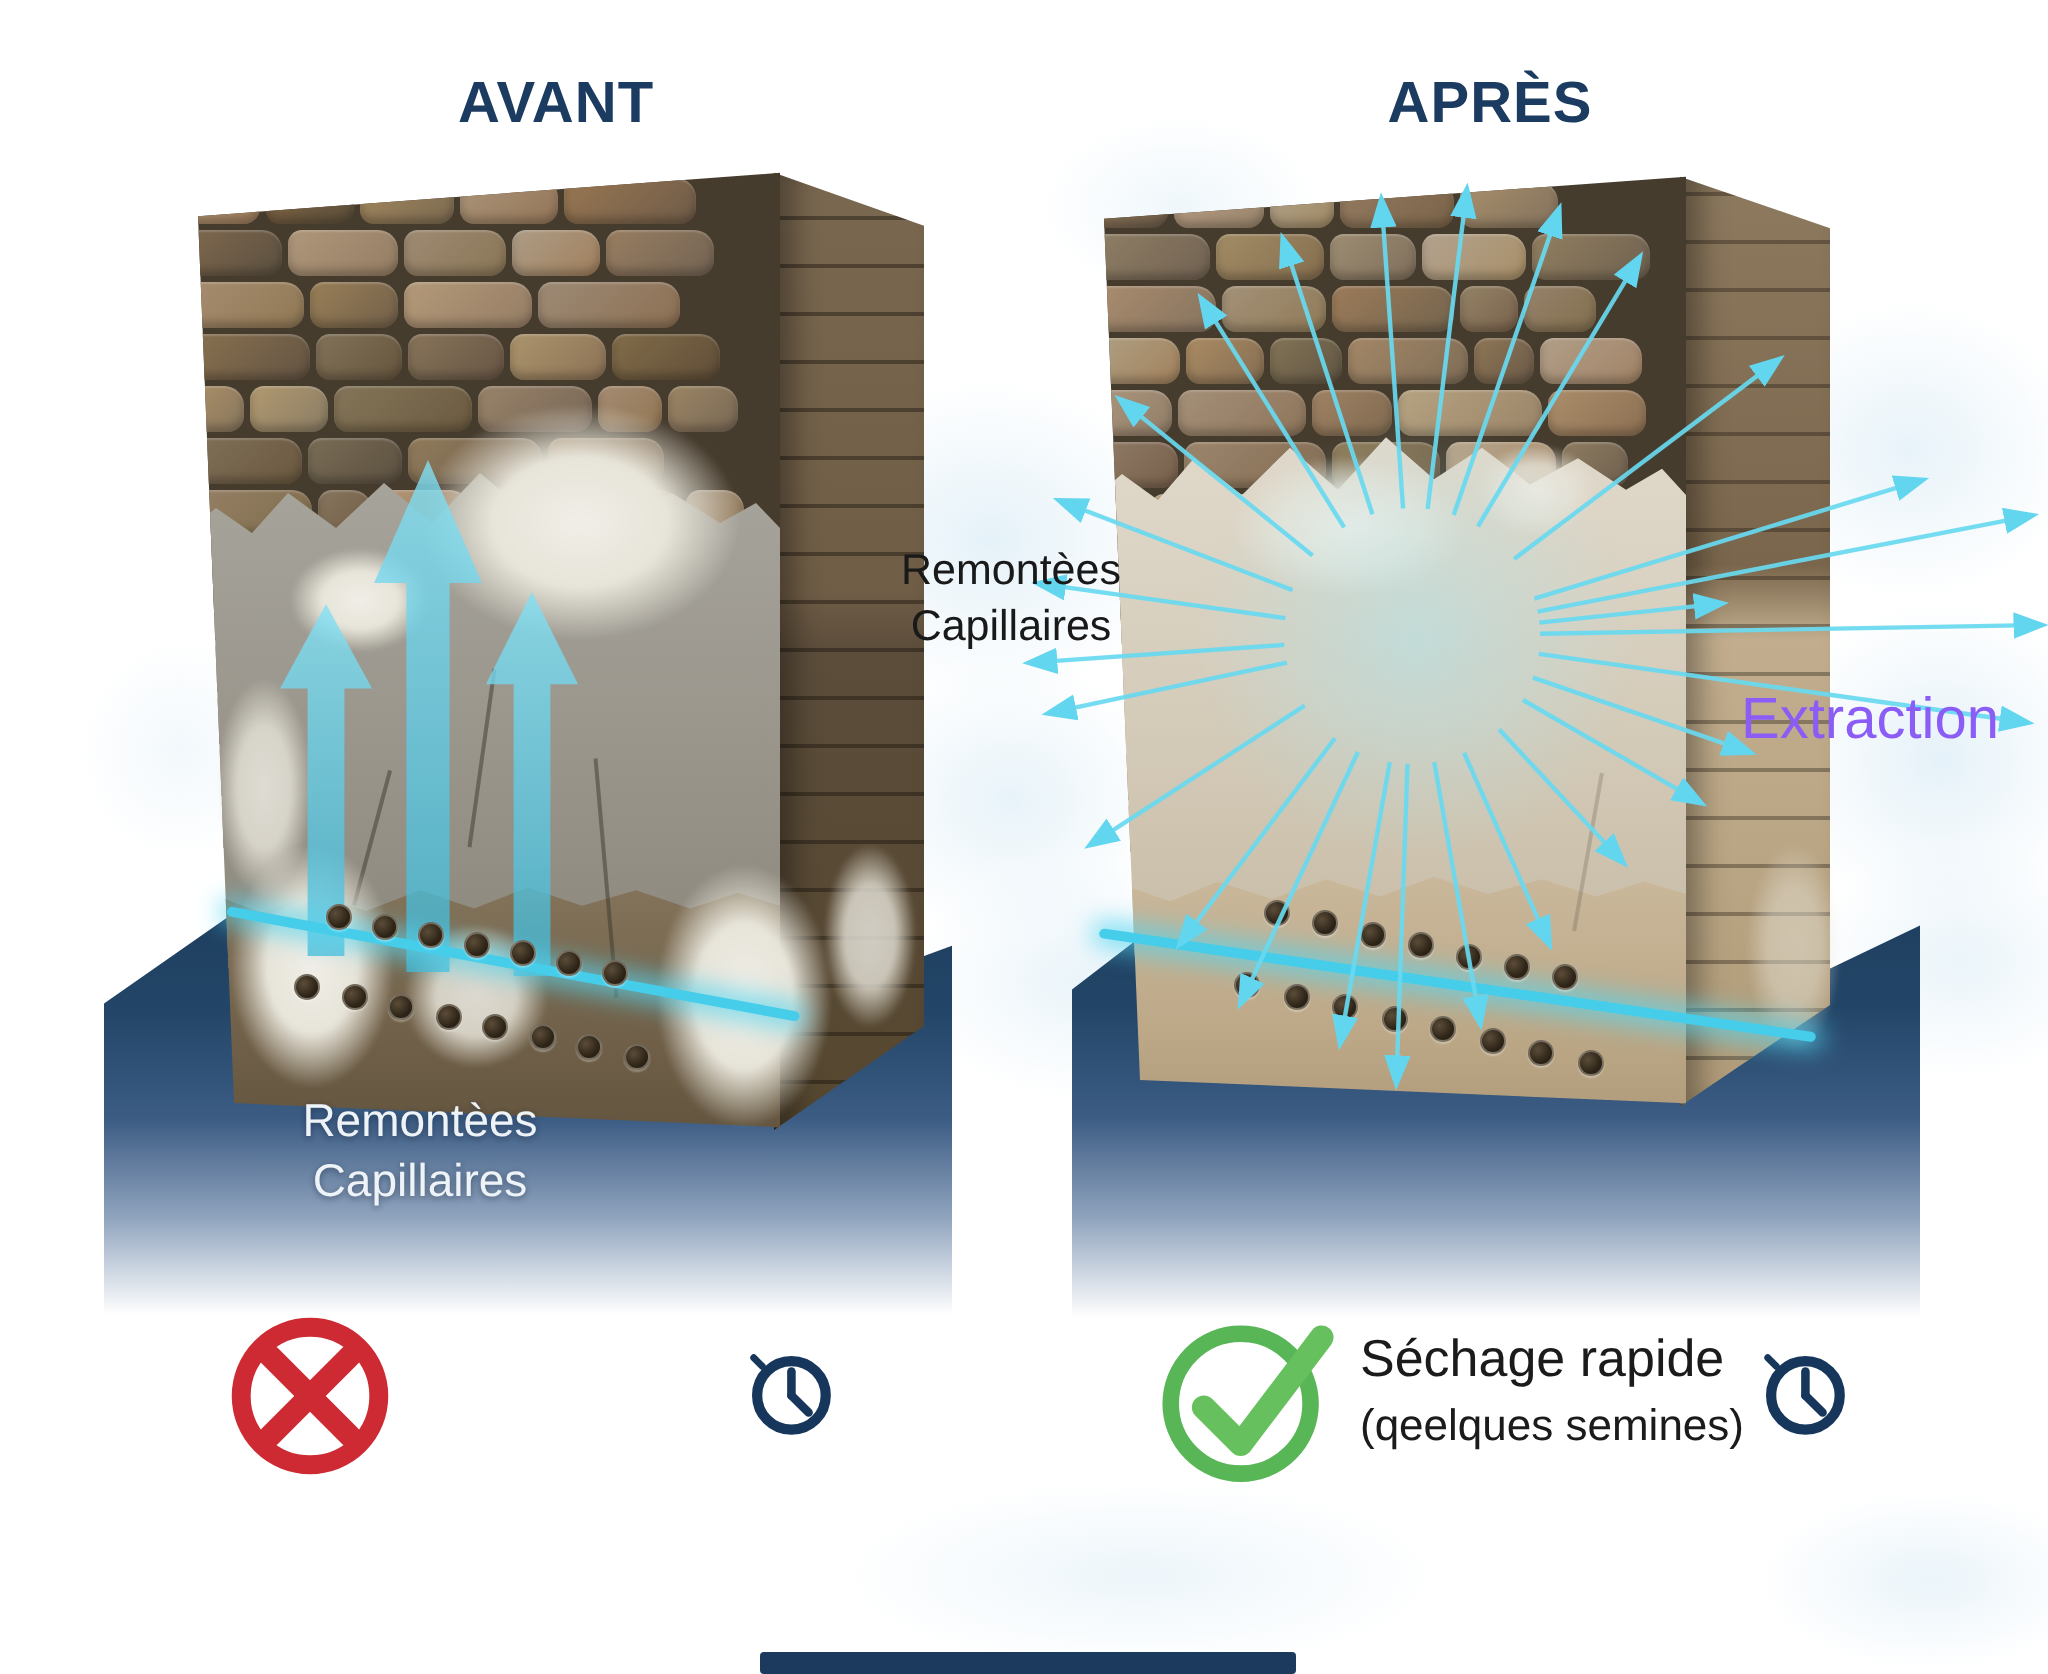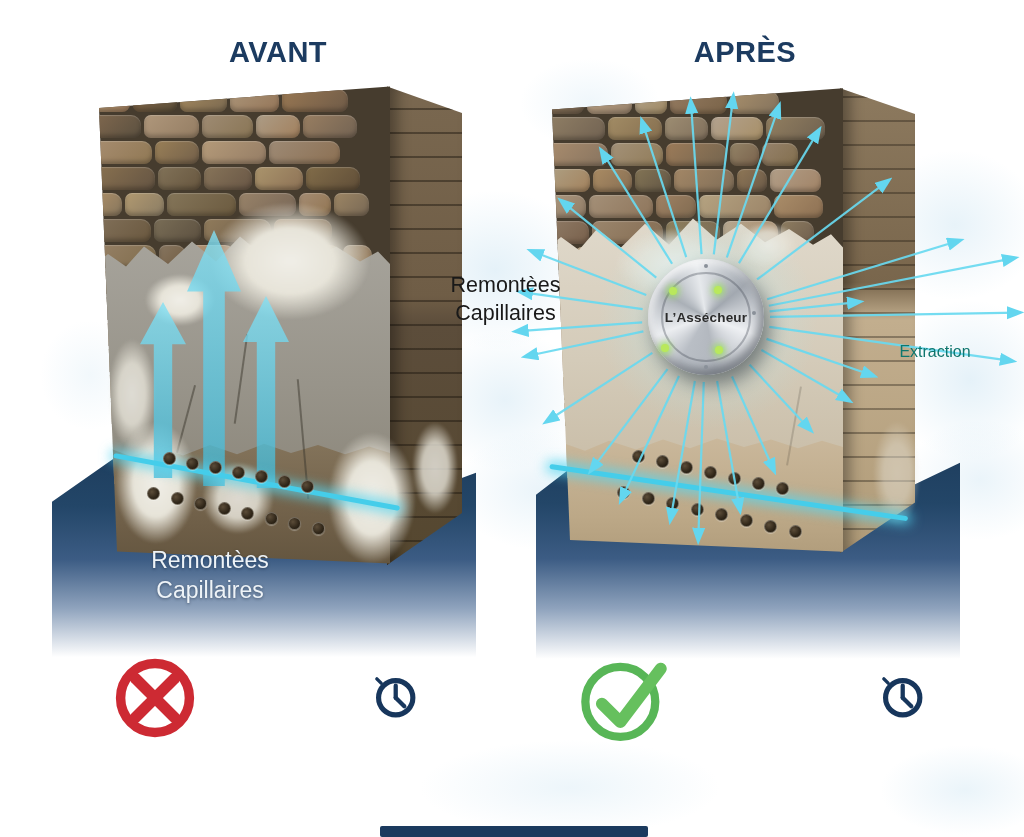--- a/index.html
+++ b/index.html
@@ -73,21 +73,21 @@
 
   
   .title{position:absolute;z-index:8;width:160px;text-align:center;font-size:29px;font-weight:bold;
     color:#1c3b60;margin:0;letter-spacing:.5px;}
   .title-before{left:198px;top:36px;}
   .title-after{left:665px;top:36px;}
   .wall-caption{position:absolute;z-index:8;text-align:center;line-height:1.3;}
   .caption-white{left:105px;top:546px;width:210px;font-size:23px;color:#eef3f7;
     text-shadow:0 1px 3px rgba(10,25,45,.45);}
   .caption-capillary{left:428px;top:272px;width:155px;font-size:21.5px;color:#191919;}
-  .caption-extraction{left:855px;top:342px;width:160px;font-size:16px;color:#0f766e;}
+  .caption-extraction{left:855px;top:342px;width:160px;font-size:29px;color:#8b5cf6;}
 
   
   .status-icon{position:absolute;z-index:8;}
   .status-text{position:absolute;z-index:8;color:#1b1b1b;}
   .st-before{left:222px;top:666px;}
   .st-after{left:680px;top:664px;}
   .st-line1{font-size:25px;}
   .st-after .st-line1{font-size:26px;}
   .st-line2{font-size:25px;margin-top:5px;}
   .st-after .st-line2{font-size:22px;margin-top:5px;}
@@ -304,31 +304,20 @@
       <line x1="652.3250836514928" y1="352.85689824096175" x2="545.8139215224239" y2="422.02605568787015" stroke="rgba(104,217,240,.92)" stroke-width="2.2" marker-end="url(#ah)"></line>
       <line x1="667.483838518269" y1="369.1126726430267" x2="590.4515155548067" y2="471.3380179290802" stroke="rgba(104,217,240,.92)" stroke-width="2.2" marker-end="url(#ah)"></line>
       <line x1="678.9524312485952" y1="376.0036983703456" x2="620.6311111283787" y2="501.0741729814033" stroke="rgba(104,217,240,.92)" stroke-width="2.2" marker-end="url(#ah)"></line>
       <line x1="694.8865166293165" y1="381.0276961927813" x2="670.2284754006124" y2="520.8703971205149" stroke="rgba(104,217,240,.92)" stroke-width="2.2" marker-end="url(#ah)"></line>
       <line x1="703.76643221104" y1="381.96101292922214" x2="698.2174122353423" y2="540.8641544252583" stroke="rgba(104,217,240,.92)" stroke-width="2.2" marker-end="url(#ah)"></line>
       <line x1="717.1134833706835" y1="381.0276961927813" x2="740.0350428227183" y2="511.0223195903928" stroke="rgba(104,217,240,.92)" stroke-width="2.2" marker-end="url(#ah)"></line>
       <line x1="732.0311451568513" y1="376.4669092891265" x2="774.3317560367344" y2="471.47563688395695" stroke="rgba(104,217,240,.92)" stroke-width="2.2" marker-end="url(#ah)"></line>
       <line x1="749.6478950439999" y1="364.8066369036269" x2="811.0277474496247" y2="430.62847004935225" stroke="rgba(104,217,240,.92)" stroke-width="2.2" marker-end="url(#ah)"></line>
       <line x1="761.4256258422041" y1="350" x2="849.7602170282169" y2="401" stroke="rgba(104,217,240,.92)" stroke-width="2.2" marker-end="url(#ah)"></line>
     </svg>
-  <div class="device">
-    <div class="device-ring"></div>
-    <span class="led" style="left:21px;top:28px;"></span>
-    <span class="led" style="left:66px;top:27px;"></span>
-    <span class="led" style="left:13px;top:85px;"></span>
-    <span class="led" style="left:67px;top:87px;"></span>
-    <span class="screw" style="left:56px;top:5px;"></span>
-    <span class="screw" style="left:104px;top:52px;"></span>
-    <span class="screw" style="left:56px;top:106px;"></span>
-    <span class="device-label">L’Assécheur</span>
-  </div>
 
   <div class="wall-caption caption-white">
     <div>Remontèes</div>
     <div>Capillaires</div>
   </div>
   <div class="wall-caption caption-capillary">
     <div>Remontèes</div>
     <div>Capillaires</div>
   </div>
   <div class="wall-caption caption-extraction">
@@ -344,20 +333,24 @@
     <line x1="8" y1="8" x2="13" y2="13" stroke="#17365c" stroke-width="4" stroke-linecap="round"></line>
     <circle cx="30" cy="30" r="20" fill="none" stroke="#17365c" stroke-width="6"></circle>
     <line x1="30" y1="30" x2="30" y2="16" stroke="#17365c" stroke-width="5" stroke-linecap="round"></line>
     <line x1="30" y1="30" x2="40" y2="40" stroke="#17365c" stroke-width="5" stroke-linecap="round"></line>
   </svg>
 
   <svg class="status-icon" style="left:578px;top:654px;" width="92" height="92" viewBox="0 0 100 100">
     <circle cx="46" cy="52" r="38" fill="none" stroke="#58b657" stroke-width="9"></circle>
     <path d="M26 54 L46 74 L90 16" fill="none" stroke="#66c05e" stroke-width="13" stroke-linecap="round" stroke-linejoin="round"></path>
   </svg>
+  <div class="status-text st-after">
+    <div class="st-line1">Séchage rapide</div>
+    <div class="st-line2">(qeelques semines)</div>
+  </div>
   <svg class="clock" style="left:877px;top:672px;" width="48" height="48" viewBox="0 0 56 56">
     <line x1="8" y1="8" x2="13" y2="13" stroke="#17365c" stroke-width="4" stroke-linecap="round"></line>
     <circle cx="30" cy="30" r="20" fill="none" stroke="#17365c" stroke-width="6"></circle>
     <line x1="30" y1="30" x2="30" y2="16" stroke="#17365c" stroke-width="5" stroke-linecap="round"></line>
     <line x1="30" y1="30" x2="40" y2="40" stroke="#17365c" stroke-width="5" stroke-linecap="round"></line>
   </svg>
 
   <div class="bottom-bar"></div>
 <div class="cloud" style="left: 400px; top: 190px; width: 190px; height: 160px; background: radial-gradient(closest-side, rgba(203, 228, 242, 0.5), rgba(203, 228, 242, 0));"></div>
     <div class="cloud" style="left: 425px; top: 330px; width: 160px; height: 140px; background: radial-gradient(closest-side, rgba(203, 228, 242, 0.45), rgba(203, 228, 242, 0));"></div>

